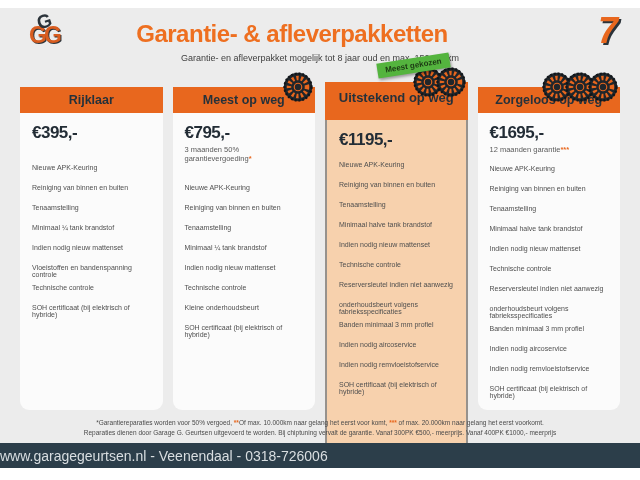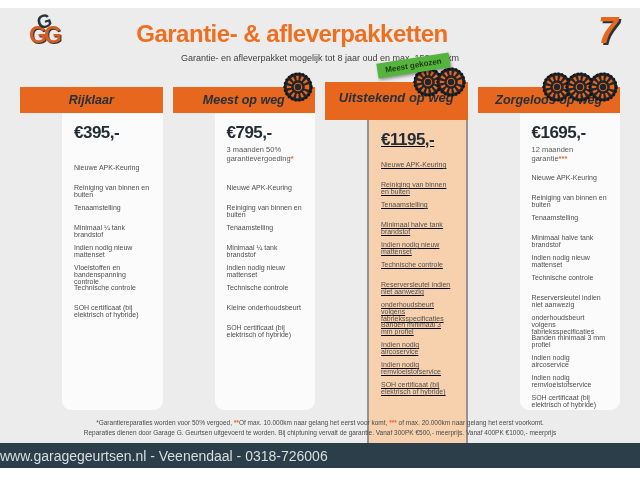--- a/index.html
+++ b/index.html
@@ -13,24 +13,24 @@
   .logo .g1 { display:inline-block; font-weight:bold; font-size:19px; color:#2b333a; transform:rotate(-18deg); letter-spacing:-1px; }
   .logo .g2 { margin-top:-7px; font-weight:bold; font-size:23px; color:#d95d20; letter-spacing:-3px; text-shadow:1px 1px 0 #2b333a; }
   .page-title { position:absolute; left:0; top:20px; width:584px; text-align:center; font-size:24px; font-weight:bold; color:#ee6f20; letter-spacing:-0.5px; }
   .page-subtitle { position:absolute; left:0; top:53px; width:640px; text-align:center; font-size:9px; color:#3f3f3f; }
   .seven { position:absolute; right:22px; top:10px; font-size:36px; font-weight:bold; font-style:italic; color:#e8671e; text-shadow:2px 2px 0 #2b333a; }
 
   
   .cols { position:absolute; left:20px; top:82px; width:600px; display:flex; gap:10px; align-items:flex-start; }
   .col { position:relative; flex:1; }
   .col.normal { margin-top:5px; }
-  .col-header { height:26px; line-height:26px; text-align:center; background:#e8671e; color:#26313a; font-weight:bold; font-size:12.5px;font-style:italic; }
+  .col-header { height:26px; line-height:26px; text-align:center; background:#e8671e; color:#26313a; font-weight:bold; font-size:12.5px; }
   .col.highlight .col-header { height:38px; line-height:31px; font-size:13px; }
-  .col-body { background:#fbfbfb; height:297px; border-radius:0 0 9px 9px;margin-left:42px; }
-  .col.highlight .col-body { background:#f7d1ad; height:340px; border:2px solid #97928d; border-top:none; border-radius:0 0 14px 14px;text-decoration:underline; }
+  .col-body { background:#fbfbfb; height:297px; border-radius:0 0 9px 9px; }
+  .col.highlight .col-body { background:#f7d1ad; height:340px; border:2px solid #97928d; border-top:none; border-radius:0 0 14px 14px; }
 
   .price { padding:10px 12px 0; font-size:17px; font-weight:bold; color:#232d36; letter-spacing:-0.5px; }
   .term { padding:2px 12px 0; font-size:7.5px; color:#5a5a5a; }
   .stars { color:#e8671e; font-weight:bold; }
 
   ul.features { list-style:none; margin:21px 0 0; padding:0 12px; }
   .col.highlight ul.features, .col.c4 ul.features { margin-top:11px; }
   ul.features li { height:20px; font-size:7px; color:#4f4f4f; }
 
   

